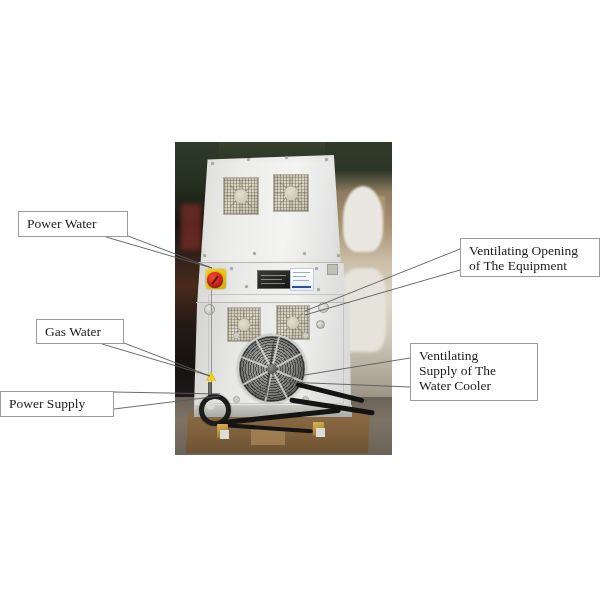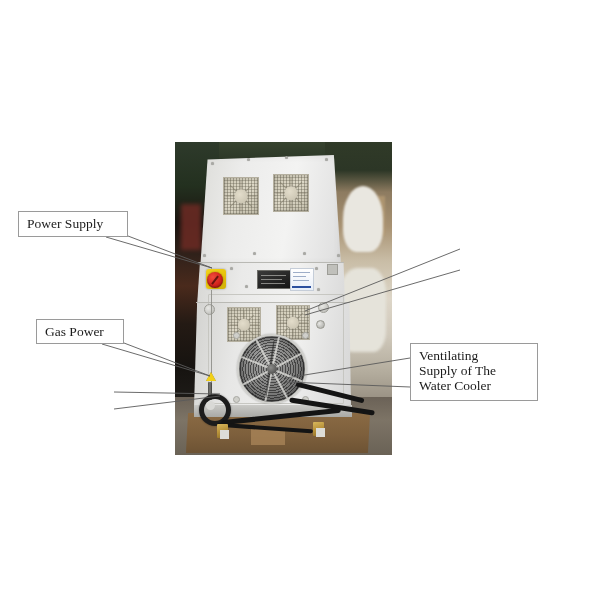--- a/index.html
+++ b/index.html
@@ -532,23 +532,26 @@
       <path d="M114,409 L220,396"></path>
 
       <path d="M460,249 L305,311"></path>
       <path d="M460,270 L305,315"></path>
 
       <path d="M410,358 L286,378"></path>
       <path d="M410,387 L286,382"></path>
     </g>
   </svg>
 
-  <div class="label-box" id="label-power-switch">Power Supply</div>
-
-  <div class="label-box" id="label-gas-pipe">Gas Power</div>
-
-
+  <div class="label-box" id="label-power-switch">Power Water</div>
+
+  <div class="label-box" id="label-gas-pipe">Gas Water</div>
+
+  <div class="label-box" id="label-power-supply">Power Supply</div>
+
+  <div class="label-box" id="label-vent-equip">Ventilating Opening
+of The Equipment</div>
 
   <div class="label-box" id="label-vent-water">Ventilating
 Supply of The
 Water Cooler</div>
 
 </div>
 
 </body></html>

